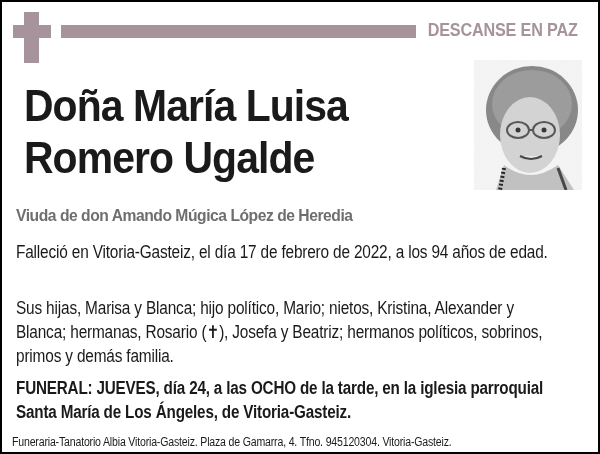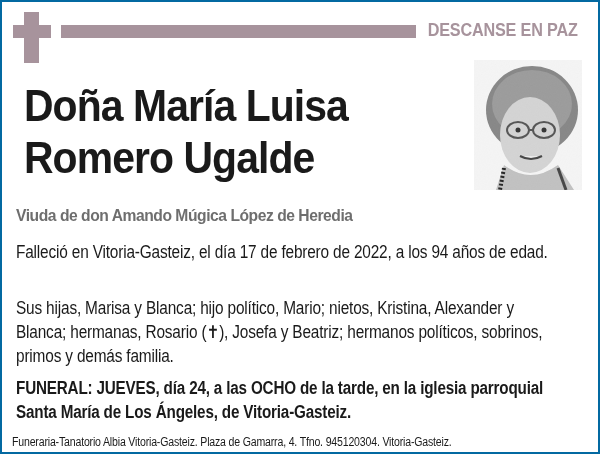--- a/index.html
+++ b/index.html
@@ -1,19 +1,19 @@
 <!DOCTYPE html>
 <html><head>
 <meta charset="utf-8">
 <style>
   html, body { margin: 0; padding: 0; background: #ffffff; }
   body { width: 600px; height: 454px; position: relative; overflow: hidden; }
   .frame {
     position: absolute; left: 0; top: 0; width: 596px; height: 450px;
-    border: 2px solid #0369a1; background: #fff;
+    border: 2px solid #000000; background: #fff;
   }
   .cross-v { position: absolute; left: 22px; top: 10px; width: 15px; height: 51px; background: #a7939c; }
   .cross-h { position: absolute; left: 11px; top: 23px; width: 38px; height: 13px; background: #a7939c; }
   .bar { position: absolute; left: 59px; top: 23px; width: 355px; height: 13px; background: #a7939c; }
   .rip {
     position: absolute; right: 20px; top: 16px;
     font-family: "Liberation Sans", sans-serif; font-weight: bold; font-size: 18px;
     color: #a7939c; letter-spacing: -0.2px; line-height: 24px;
     transform: scaleX(0.9); transform-origin: right center;
   }

